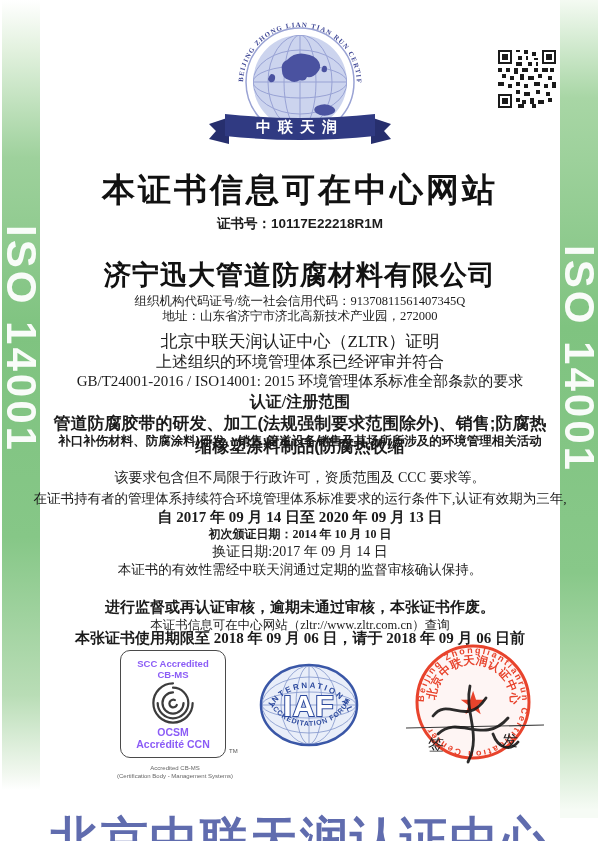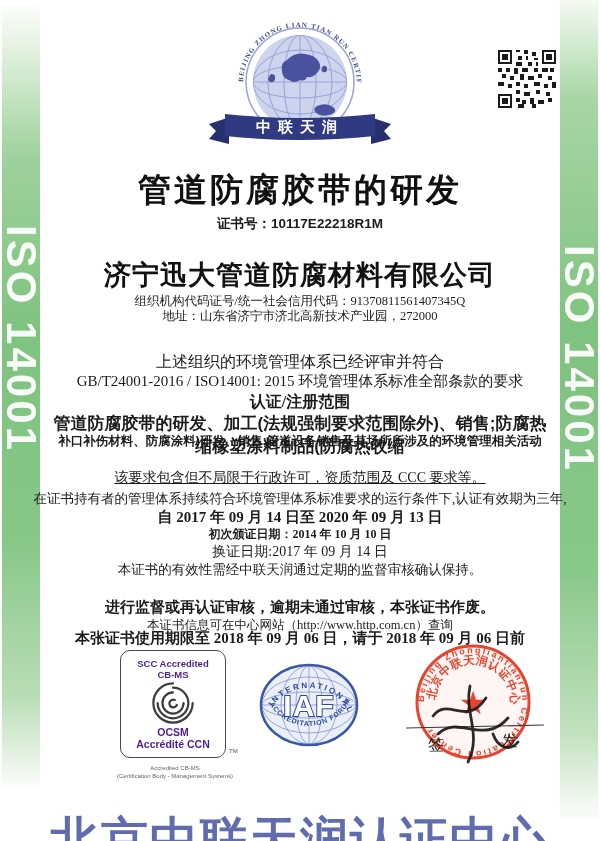--- a/index.html
+++ b/index.html
@@ -39,38 +39,38 @@
   
   #stmt-0 { top:330px; font-size:17px; }
   #stmt-1 { top:352px; font-size:16px; }
   #stmt-2 { top:372px; font-size:15px; }
   #stmt-3 { top:392px; font-size:16px; font-weight:600; }
   
   #scope-0 { top:412px; font-size:17px; font-weight:700; left:52px; right:52px; }
   #scope-1 { top:433px; font-size:12.5px; font-weight:700; }
   
   #val-0 { top:451px; font-size:14px; }
-  #val-1 { top:469px; font-size:14px;text-decoration:underline; }
+  #val-1 { top:469px; font-size:14px; }
   #val-2 { top:490px; font-size:13.5px; left:14px; right:14px; }
   #val-3 { top:508px; font-size:15px; font-weight:600; }
   #val-4 { top:526px; font-size:12px; font-weight:700; }
   #val-5 { top:543px; font-size:14px; font-weight:400; }
   #val-6 { top:561px; font-size:13.5px; }
   #val-7 { top:582px; font-size:15px; font-weight:700;margin-top:47px; }
   #val-8 { top:598px; font-size:15px; font-weight:700; }
   #val-9 { top:617px; font-size:12.5px; }
   
   #logo { position:absolute; left:205px; top:18px; z-index:3; }
   #qr   { position:absolute; left:498px; top:50px; z-index:3; }
   
   #scc-box {
     position:absolute; left:120px; top:650px; width:106px; height:108px; z-index:3;
     border:1.5px solid #4a4a4a; border-radius:10px;
     display:flex; flex-direction:column; align-items:center; justify-content:center;
-    color:#4c1d95; background:#fff;
+    color:#8b5cf6; background:#fff;
   }
   #scc-box .t1 { font-size:9.5px; font-weight:700; line-height:11px; }
   #scc-box .t2 { font-size:10.5px; font-weight:700; line-height:12px; }
   #scc-tm { position:absolute; left:229px; top:748px; font-size:6px; color:#555; z-index:3; }
   #scc-sub { position:absolute; left:95px; top:764px; width:160px; text-align:center;
              font-size:6px; line-height:8px; color:#666; z-index:3; }
   #iaf { position:absolute; left:258px; top:662px; z-index:3; }
   #red-seal { position:absolute; left:398px; top:638px; z-index:4; }
   
   #footer-cutoff {
@@ -176,42 +176,43 @@
       <rect x="9" y="24" width="2" height="2"></rect>
         <rect x="12" y="25" width="2" height="2"></rect>
         <rect x="16" y="24" width="2" height="3"></rect>
       <rect x="20" y="25" width="3" height="2"></rect>
         <rect x="25" y="24" width="2" height="2"></rect>
         <rect x="10" y="27" width="3" height="2"></rect>
       <rect x="17" y="27" width="2" height="2"></rect>
     </g>
   </svg>
 
-  <div class="line" id="title">管道防腐胶带的研发</div>
+  <div class="line" id="title">本证书信息可在中心网站</div>
   <div class="line" id="cert-no">证书号：10117E22218R1M</div>
   <div class="line" id="company">济宁迅大管道防腐材料有限公司</div>
   <div class="line serif" id="org-code">组织机构代码证号/统一社会信用代码：91370811561407345Q</div>
   <div class="line serif" id="address">地址：山东省济宁市济北高新技术产业园，272000</div>
 
+  <div class="line serif" id="stmt-0">北京中联天润认证中心（ZLTR）证明</div>
   <div class="line serif" id="stmt-1">上述组织的环境管理体系已经评审并符合</div>
   <div class="line serif" id="stmt-2">GB/T24001-2016 / ISO14001: 2015 环境管理体系标准全部条款的要求</div>
   <div class="line serif" id="stmt-3">认证/注册范围</div>
 
   <div class="line" id="scope-0">管道防腐胶带的研发、加工(法规强制要求范围除外)、销售;防腐热缩橡塑涂料制品(防腐热收缩</div>
   <div class="line" id="scope-1">补口补伤材料、防腐涂料)研发、销售;管道设备销售及其场所所涉及的环境管理相关活动</div>
 
   <div class="line serif" id="val-1">该要求包含但不局限于行政许可，资质范围及 CCC 要求等。</div>
   <div class="line serif" id="val-2">在证书持有者的管理体系持续符合环境管理体系标准要求的运行条件下,认证有效期为三年,</div>
   <div class="line serif" id="val-3">自 2017 年 09 月 14 日至 2020 年 09 月 13 日</div>
   <div class="line serif" id="val-4">初次颁证日期：2014 年 10 月 10 日</div>
   <div class="line serif" id="val-5">换证日期:2017 年 09 月 14 日</div>
   <div class="line serif" id="val-6">本证书的有效性需经中联天润通过定期的监督审核确认保持。</div>
   <div class="line serif" id="val-7">本张证书使用期限至 2018 年 09 月 06 日，请于 2018 年 09 月 06 日前</div>
   <div class="line serif" id="val-8">进行监督或再认证审核，逾期未通过审核，本张证书作废。</div>
-  <div class="line serif" id="val-9">本证书信息可在中心网站（http://www.http.com.cn）查询</div>
+  <div class="line serif" id="val-9">本证书信息可在中心网站（zltr://www.zltr.com.cn）查询</div>
 
   <div id="scc-box">
     <div class="t1">SCC Accredited</div>
     <div class="t1">CB-MS</div>
     <svg width="46" height="46" viewBox="0 0 48 48">
       <g fill="none" stroke="#3c3c3c" stroke-width="2.3" stroke-linecap="round">
         <path d="M 26,21 a 4,4 0 1 0 2,5"></path>
         <path d="M 24,13 a 11,11 0 1 0 11,11"></path>
         <path d="M 24,8 a 16,16 0 1 1 -16,16"></path>
         <path d="M 24,3.5 a 20.5,20.5 0 1 0 20.5,20.5"></path>

